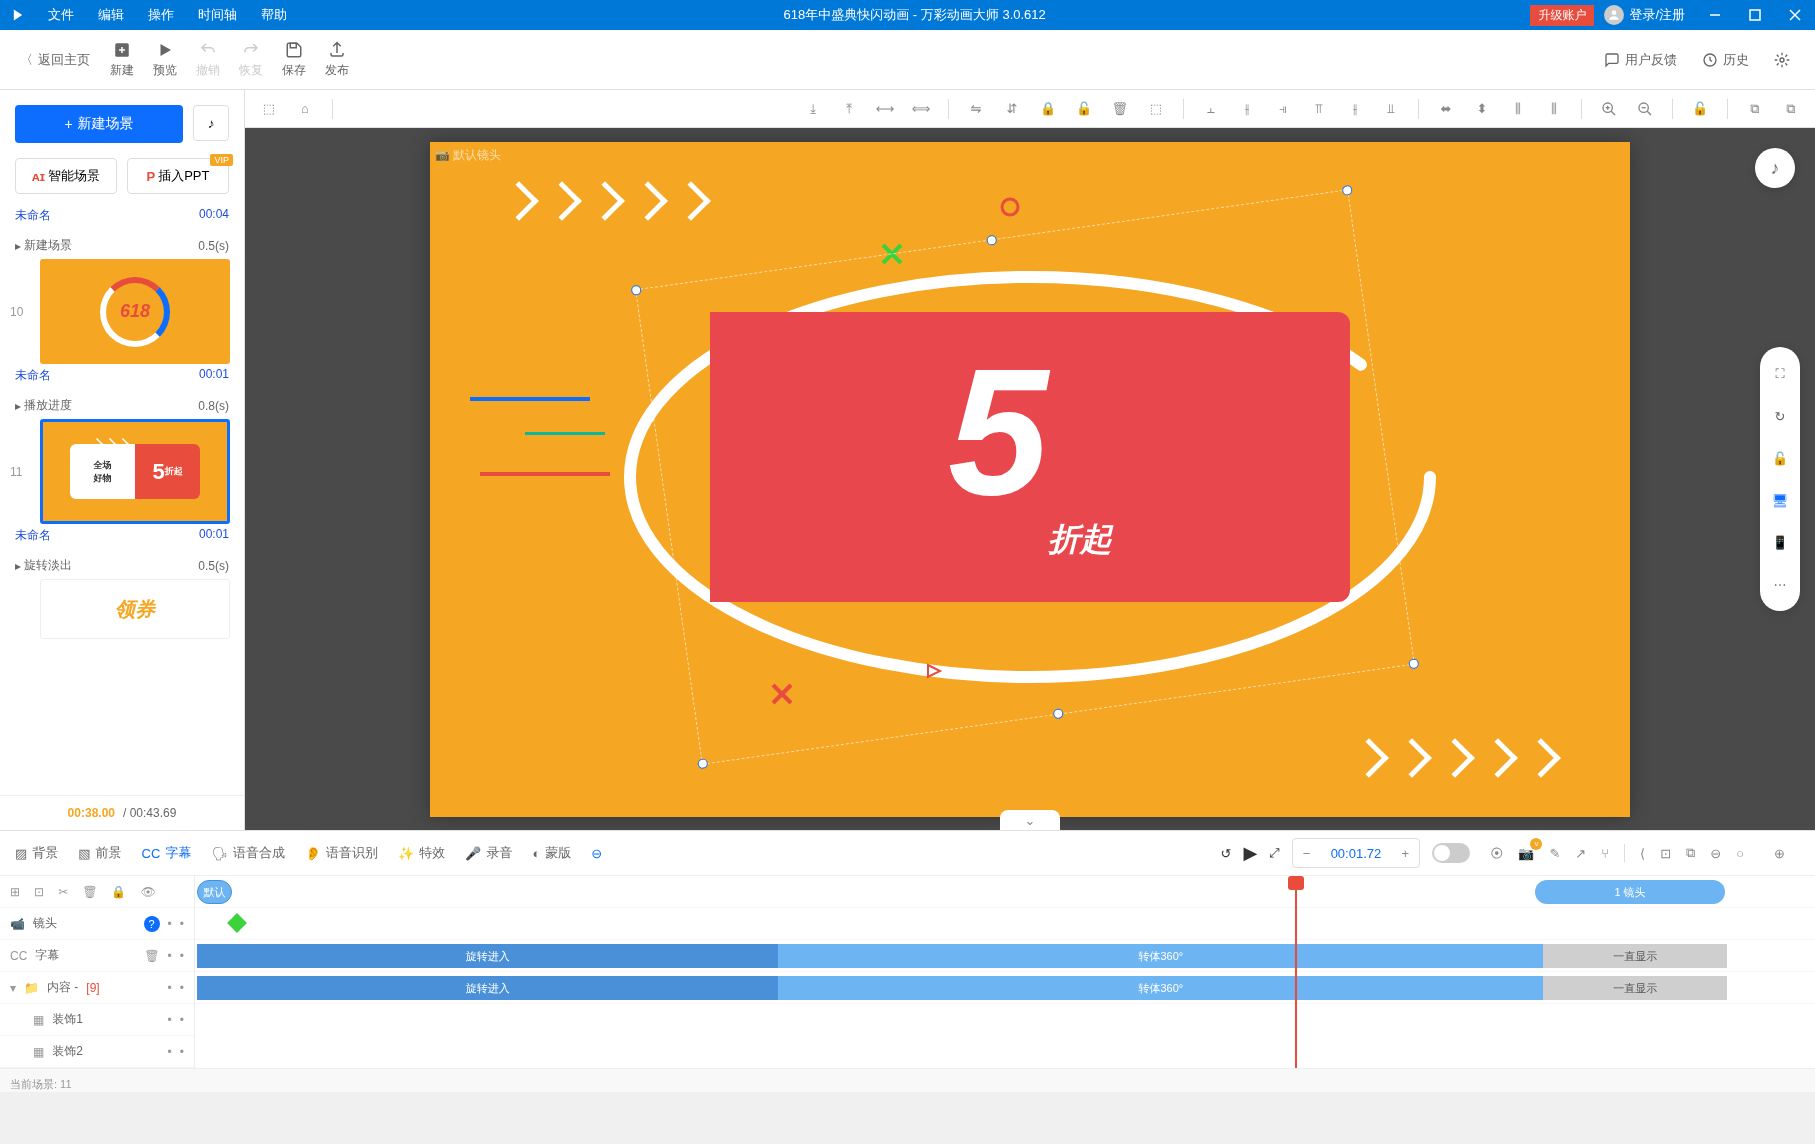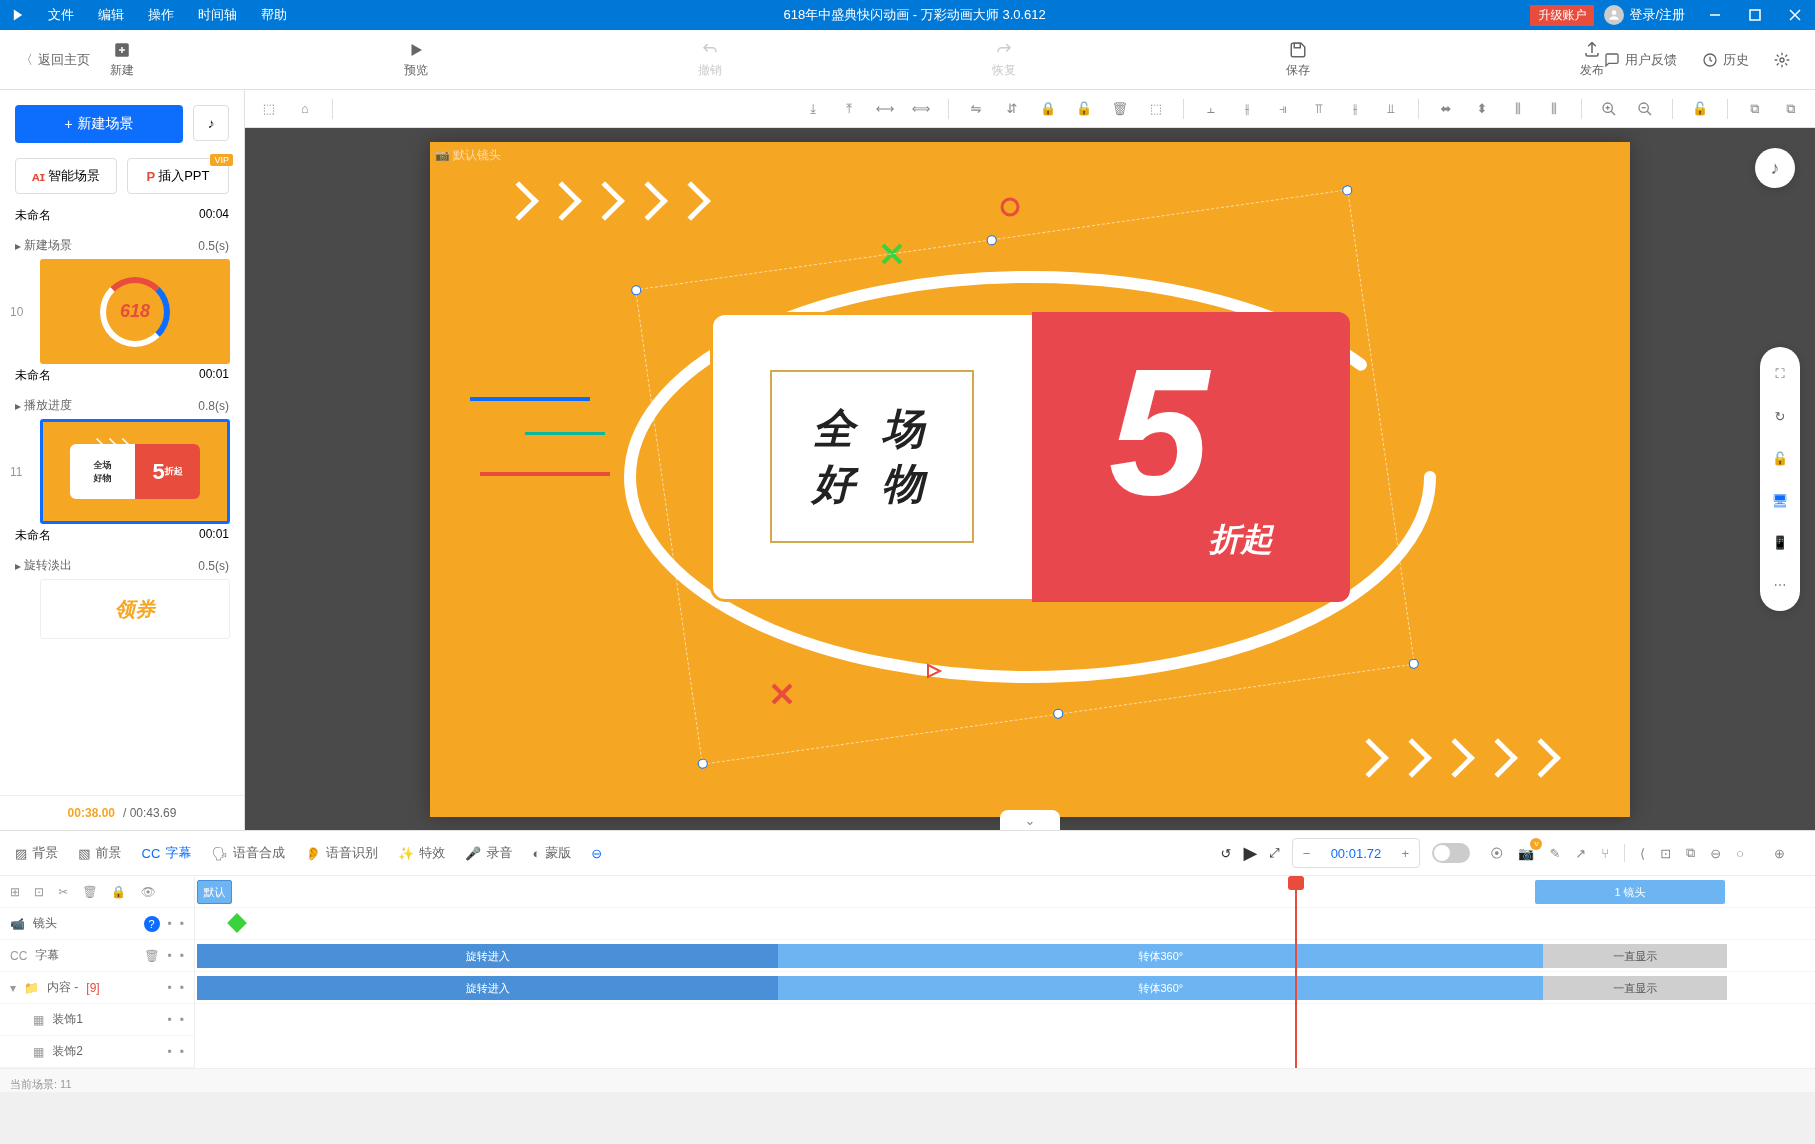--- a/index.html
+++ b/index.html
@@ -7,36 +7,36 @@
 .titlebar{background:#0078d7;height:30px;display:flex;align-items:center;color:white;font-size:13px;}
 .titlebar .tb-icon{width:20px;height:20px;margin:0 8px;display:flex;align-items:center;justify-content:center;}
 .titlebar .menu-item{padding:0 12px;cursor:pointer;height:30px;display:flex;align-items:center;}
 .titlebar .spacer{flex:1;text-align:center;}
 .titlebar .right{display:flex;align-items:center;}
 .titlebar .upgrade{background:#e74c3c;padding:2px 8px;font-size:12px;margin-right:10px;}
 .titlebar .avatar{width:20px;height:20px;border-radius:50%;background:#ccc;margin-right:5px;display:flex;align-items:center;justify-content:center;}
 .titlebar .win-btn{width:40px;height:30px;display:flex;align-items:center;justify-content:center;cursor:pointer;}
 .top-tool{background:white;height:60px;display:flex;align-items:center;border-bottom:1px solid #e0e0e0;}
 .back-home{padding:0 20px;color:#666;cursor:pointer;display:flex;align-items:center;gap:5px;}
-.top-tool .center{flex:1;display:flex;justify-content:space-between;gap:40px;}
+.top-tool .center{flex:1;display:flex;justify-content:flex-start;gap:19px;}
 .top-act{display:flex;flex-direction:column;align-items:center;color:#666;cursor:pointer;font-size:12px;gap:3px;}
 .top-act.disabled{color:#ccc;}
 .top-tool .right-acts{display:flex;gap:25px;padding-right:20px;color:#666;}
 .right-act{display:flex;align-items:center;gap:5px;cursor:pointer;font-size:13px;}
 .main{display:flex;height:740px;}
 .left-panel{width:245px;background:white;border-right:1px solid #e0e0e0;display:flex;flex-direction:column;}
 .left-top{padding:15px;display:flex;gap:10px;}
 .new-scene-btn{flex:1;background:#0d6efd;color:white;border:none;padding:10px;border-radius:4px;cursor:pointer;font-size:14px;display:flex;align-items:center;justify-content:center;gap:5px;}
 .music-btn{width:36px;height:36px;border:1px solid #ddd;border-radius:4px;background:white;cursor:pointer;display:flex;align-items:center;justify-content:center;}
 .left-btns{padding:0 15px;display:flex;gap:10px;}
 .left-btn{flex:1;border:1px solid #ddd;background:white;padding:8px;border-radius:4px;cursor:pointer;font-size:13px;position:relative;display:flex;align-items:center;justify-content:center;gap:3px;}
 .vip-badge{position:absolute;top:-5px;right:-5px;background:#f5a623;color:white;font-size:9px;padding:1px 4px;border-radius:2px;}
 .scene-list{flex:1;overflow-y:auto;padding:10px 15px;}
 .scene-item{margin-bottom:5px;}
-.scene-info{display:flex;justify-content:space-between;font-size:12px;color:#000000;padding:3px 0;gap:48px;}
+.scene-info{display:flex;justify-content:space-between;font-size:12px;color:#1d4ed8;padding:3px 0;gap:48px;}
 .trans-row{display:flex;justify-content:space-between;font-size:12px;color:#666;padding:5px 0;align-items:center;}
 .trans-row .pl{display:flex;align-items:center;gap:3px;}
 .scene-thumb{width:190px;height:105px;border-radius:3px;background:#f5a623;position:relative;overflow:hidden;}
 .scene-thumb.selected{border:3px solid #0d6efd;}
 .scene-num{position:absolute;left:-30px;top:50%;transform:translateY(-50%);color:#999;font-size:12px;}
 .scene-wrap{position:relative;margin-left:25px;}
 .playback{padding:10px 15px;border-top:1px solid #eee;display:flex;justify-content:center;gap:8px;font-size:12px;color:#666;}
 .playback .cur{color:#f5a623;font-weight:bold;}
 .canvas-area{flex:1;background:#4a4a4a;position:relative;display:flex;flex-direction:column;}
 .canvas-toolbar{background:white;height:38px;display:flex;align-items:center;padding:0 10px;gap:8px;border-bottom:1px solid #e0e0e0;}
@@ -66,21 +66,21 @@
 .timeline{display:flex;}
 .tl-left{width:195px;border-right:1px solid #eee;}
 .tl-row{height:32px;display:flex;align-items:center;padding:0 10px;border-bottom:1px solid #f5f5f5;font-size:12px;color:#666;gap:8px;}
 .tl-row.tools{gap:14px;}
 .tl-ic{color:#999;cursor:pointer;}
 .tl-label{flex:1;}
 .tl-right{flex:1;position:relative;overflow:hidden;}
 .tl-ruler{height:32px;border-bottom:1px solid #eee;position:relative;font-size:11px;color:#999;}
 .tl-ruler span{position:absolute;top:5px;}
 .tl-track{height:32px;border-bottom:1px solid #f5f5f5;position:relative;}
-.tl-clip{position:absolute;height:24px;top:4px;background:#6db4f2;border-radius:2px;display:flex;align-items:center;justify-content:center;color:white;font-size:11px;}
+.tl-clip{position:absolute;height:24px;top:4px;background:#6db4f2;border-radius:12px;display:flex;align-items:center;justify-content:center;color:white;font-size:11px;}
 .tl-clip.cam{background:#6db4f2;border:1px solid #4a90d9;}
 .tl-seg{position:absolute;height:24px;top:4px;display:flex;color:white;font-size:11px;}
 .tl-seg>div{display:flex;align-items:center;justify-content:center;}
 .seg-a{background:#4a90d9;}
 .seg-b{background:#6db4f2;}
 .tl-head{position:absolute;top:0;width:2px;height:200px;background:#e74c3c;z-index:5;}
 .tl-head::before{content:'';position:absolute;top:0;left:-7px;width:16px;height:14px;background:#e74c3c;border-radius:3px;}
 .status{height:24px;background:#f8f8f8;border-top:1px solid #eee;padding:0 10px;font-size:11px;color:#999;display:flex;align-items:flex-end;}
 svg{pointer-events:none;}
 .thumb-618{position:absolute;inset:0;display:flex;align-items:center;justify-content:center;}
@@ -383,26 +383,20 @@
             <div class="chev"></div>
             <div class="chev"></div>
             <div class="chev"></div>
           </div>
 
         <svg style="position:absolute;left:150px;top:85px;" width="900" height="500">
             <ellipse cx="450" cy="250" rx="400" ry="200" fill="none" stroke="white" stroke-width="12" stroke-dasharray="1800 400" stroke-linecap="round"></ellipse>
           </svg>
 
         <div class="canvas-coupon">
-          <div class="cc-l">
-              <div class="cc-l-inner">
-                <div>全 场</div>
-                <div>好 物</div>
-              </div>
-            </div>
           <div class="cc-r">
               <span class="cc-5">5</span>
               <span class="cc-sub">折起</span>
             </div>
         </div>
 
         <svg style="position:absolute;left:570px;top:55px;" width="20" height="20">
             <circle cx="10" cy="10" r="8" fill="none" stroke="#e74c3c" stroke-width="3"></circle>
           </svg>
         <svg style="position:absolute;left:450px;top:100px;" width="24" height="24">

